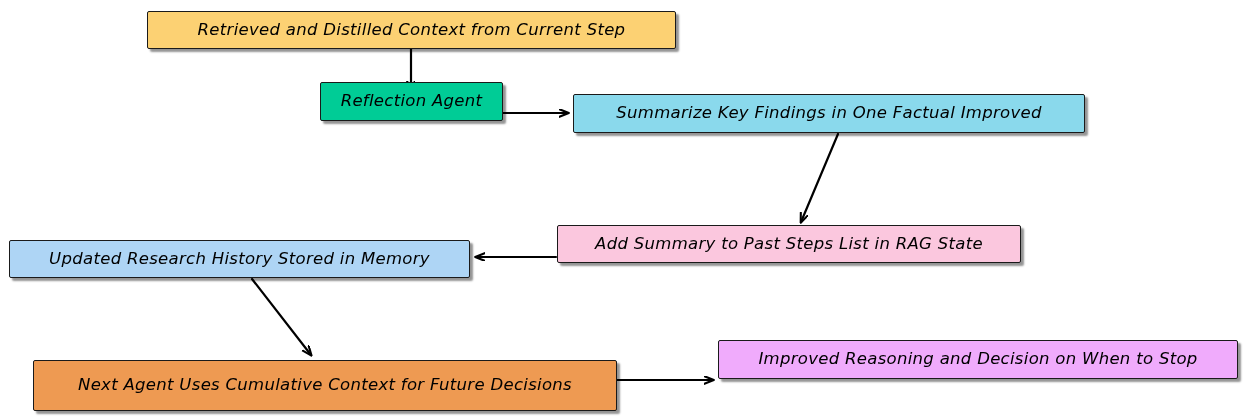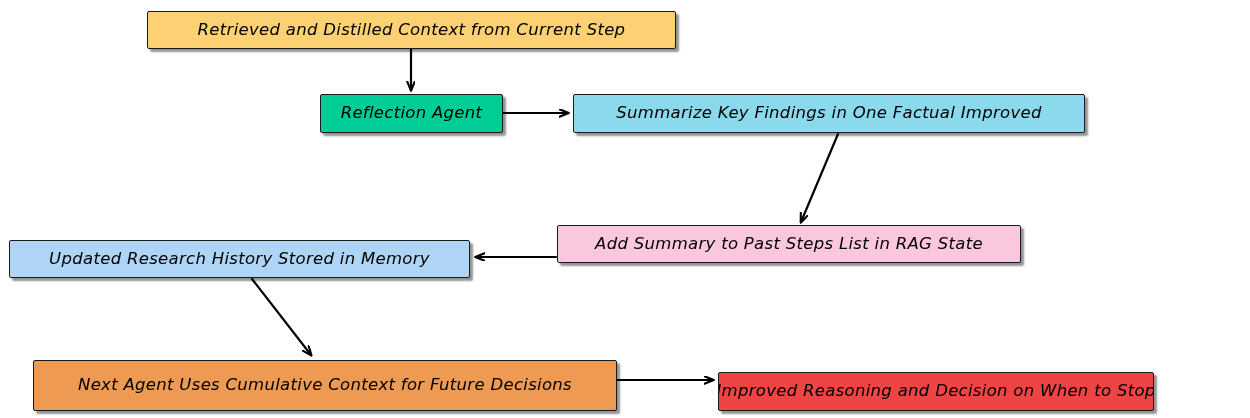--- a/index.html
+++ b/index.html
@@ -64,37 +64,37 @@
       <path d="M 556,257 L 476,257" marker-end="url(#arrowhead)"></path>
       <path d="M 252,279 L 311,355" marker-end="url(#arrowhead)"></path>
       <path d="M 617,380 L 713,380" marker-end="url(#arrowhead)"></path>
     </g>
   </svg>
 
   <div class="node" style="left: 147px; top: 11px; width: 529px; height: 38px; background: rgb(252, 209, 115); border-color: rgb(26, 26, 26);">
     <span class="node-label">Retrieved and Distilled Context from Current Step</span>
   </div>
 
-  <div class="node" style="left: 320px; top: 94px; width: 183px; height: 39px; background: rgb(0, 204, 150); border-color: rgb(26, 26, 26);">
+  <div class="node" style="left: 320px; top: 82px; width: 183px; height: 39px; background: rgb(0, 204, 150); border-color: rgb(26, 26, 26);">
     <span class="node-label">Reflection Agent</span>
   </div>
 
   <div class="node" style="left: 573px; top: 94px; width: 512px; height: 39px; background: rgb(138, 217, 236); border-color: rgb(26, 26, 26);">
     <span class="node-label">Summarize Key Findings in One Factual Improved</span>
   </div>
 
   <div class="node" style="left: 557px; top: 225px; width: 464px; height: 38px; background: rgb(251, 199, 222); border-color: rgb(26, 26, 26);">
     <span class="node-label">Add Summary to Past Steps List in RAG State</span>
   </div>
 
   <div class="node" style="left: 9px; top: 240px; width: 461px; height: 38px; background: rgb(174, 213, 245); border-color: rgb(26, 26, 26);">
     <span class="node-label">Updated Research History Stored in Memory</span>
   </div>
 
   <div class="node" style="left: 33px; top: 360px; width: 584px; height: 51px; background: rgb(238, 154, 82); border-color: rgb(26, 26, 26);">
     <span class="node-label">Next Agent Uses Cumulative Context for Future Decisions</span>
   </div>
 
-  <div class="node" style="left: 718px; top: 372px; width: 436px; height: 39px; background: #ef4444; border-color: rgb(26, 26, 26);">
+  <div class="node" style="left: 718px; top: 340px; width: 520px; height: 39px; background: #f0abfc; border-color: rgb(26, 26, 26);">
     <span class="node-label">Improved Reasoning and Decision on When to Stop</span>
   </div>
 
 </div>
 
 </body></html>

